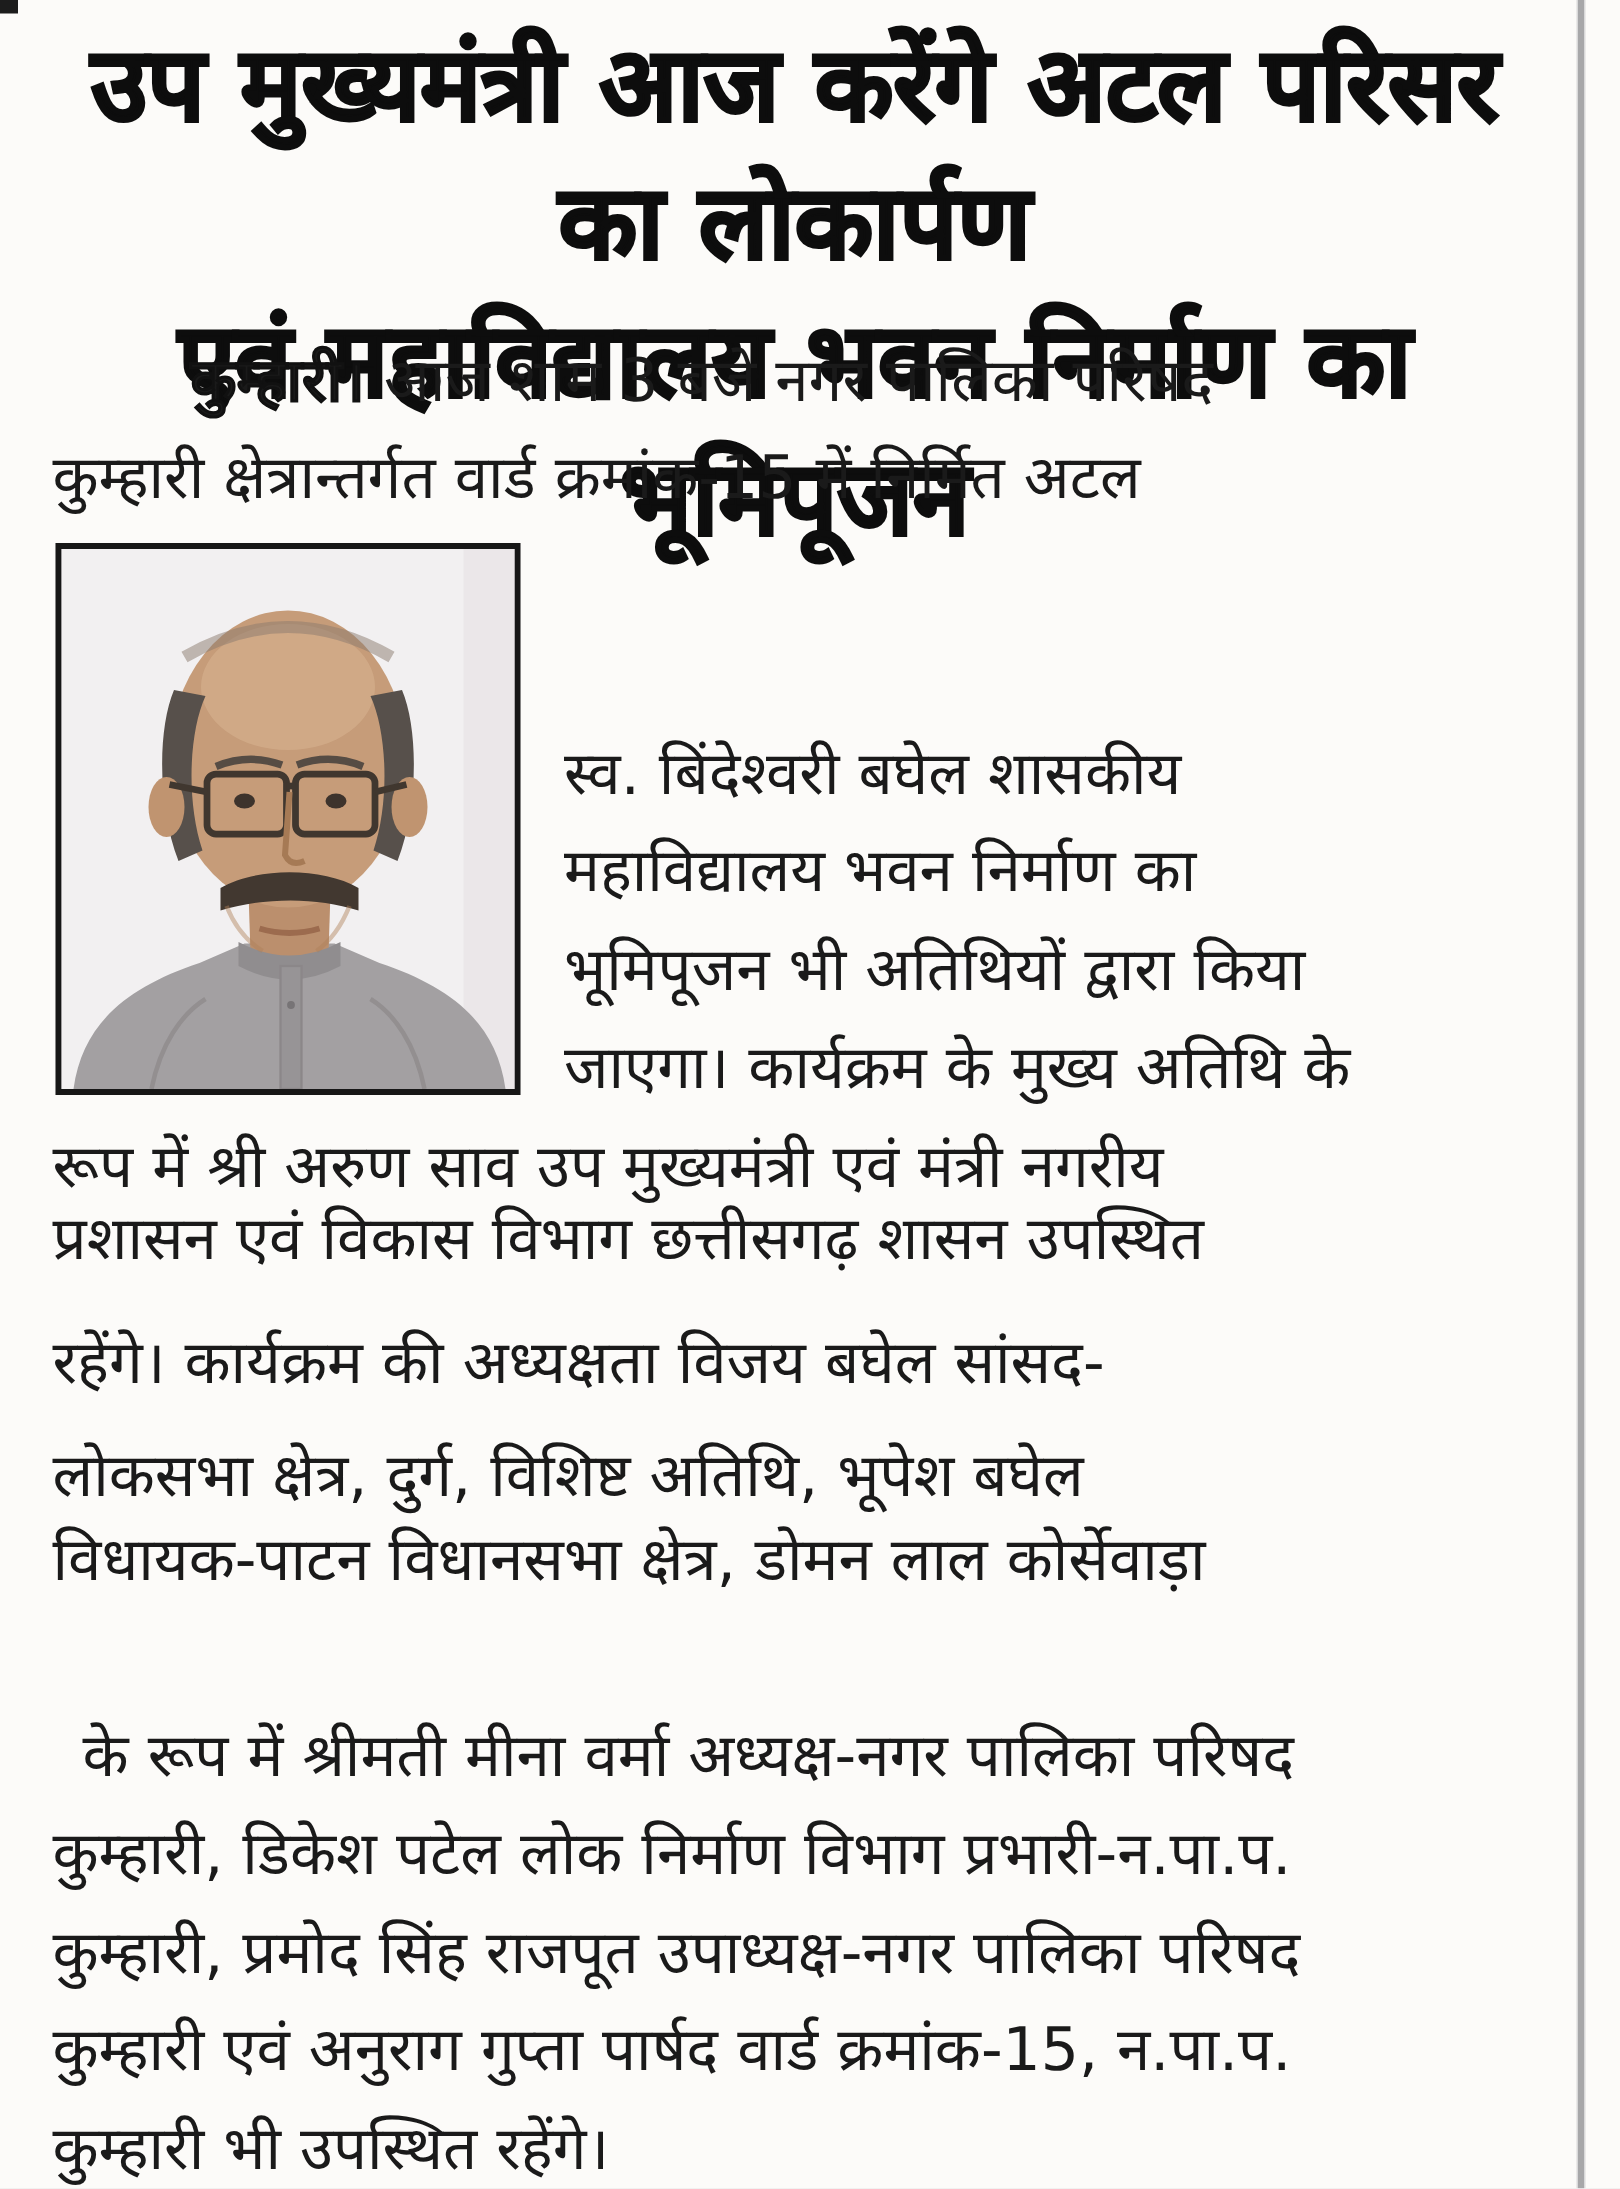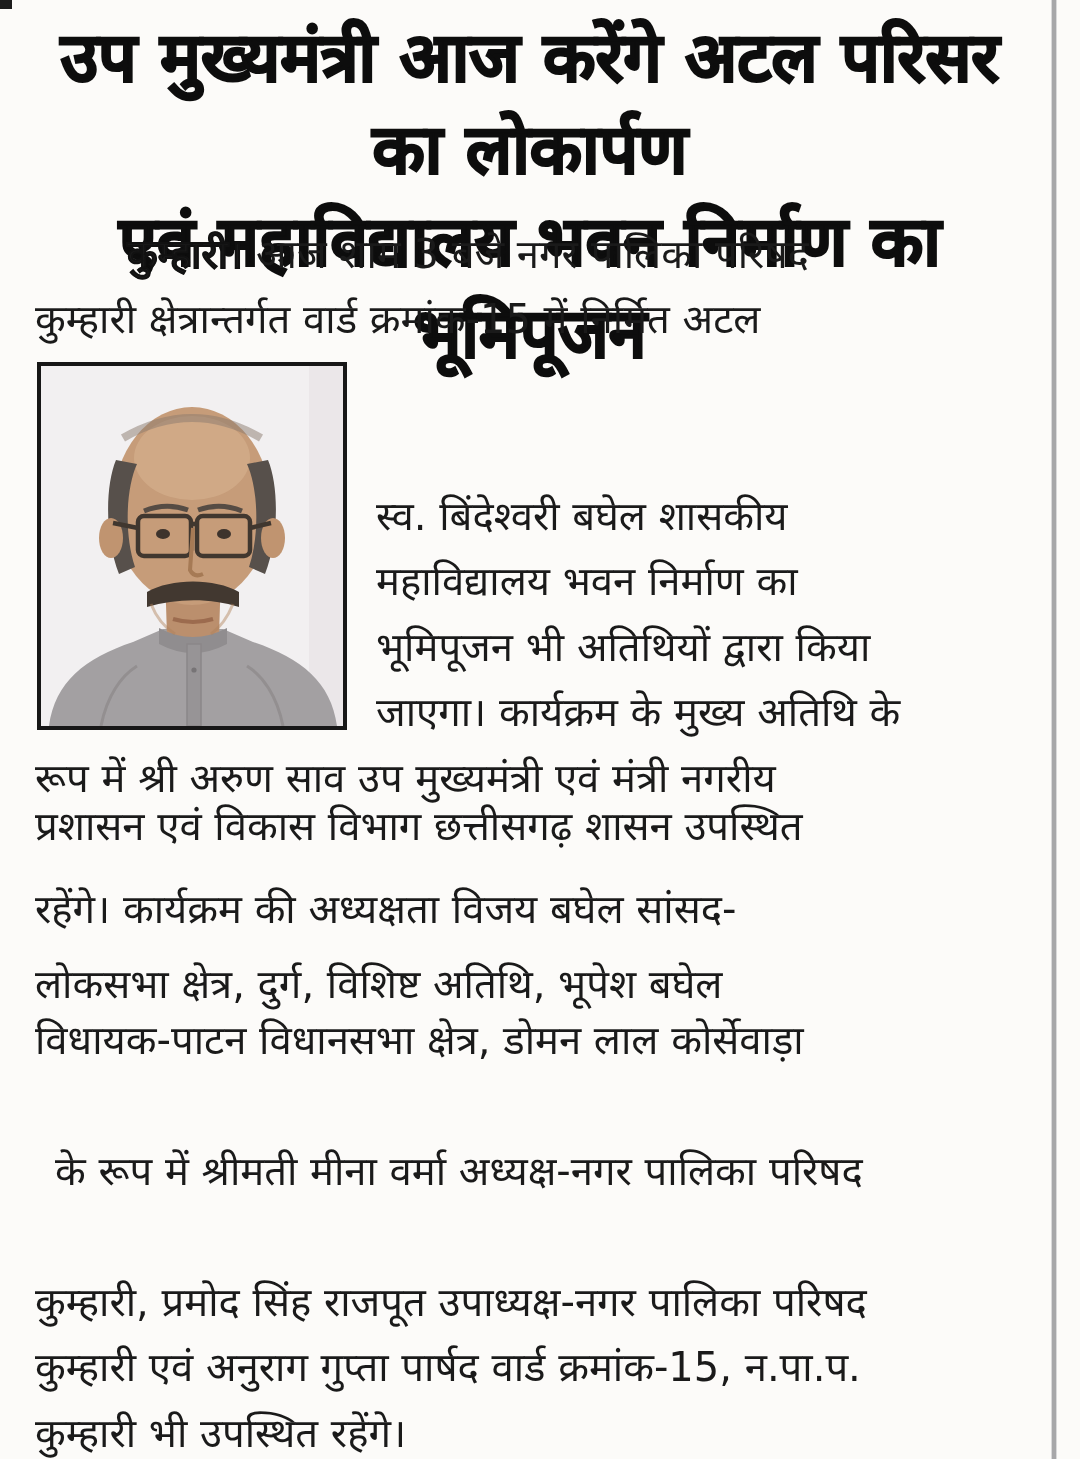--- a/index.html
+++ b/index.html
@@ -123,17 +123,18 @@
   <div class="body-line narrow jfit" style="top: 486px; white-space: nowrap; word-spacing: 0px;">स्व. बिंदेश्वरी बघेल शासकीय</div>
   <div class="body-line narrow jfit" style="top: 551px; white-space: nowrap; word-spacing: 0px;">महाविद्यालय भवन निर्माण का</div>
   <div class="body-line narrow jfit" style="top: 682px; white-space: nowrap; word-spacing: 0px;">जाएगा। कार्यक्रम के मुख्य अतिथि के</div>
   <div class="body-line narrow jfit" style="top: 617px; white-space: nowrap; word-spacing: 0px;">भूमिपूजन भी अतिथियों द्वारा किया</div>
   <div class="body-line full jfit" style="top: 748px; white-space: nowrap; word-spacing: 0px;">रूप में श्री अरुण साव उप मुख्यमंत्री एवं मंत्री नगरीय</div>
   <div class="body-line full jfit" style="top: 779px; white-space: nowrap; word-spacing: 0px; margin-top: 17px;">प्रशासन एवं विकास विभाग छत्तीसगढ़ शासन उपस्थित</div>
   <div class="body-line full jfit" style="top: 879px; white-space: nowrap; word-spacing: 0px;">रहेंगे। कार्यक्रम की अध्यक्षता विजय बघेल सांसद-</div>
   <div class="body-line full jfit" style="top: 935px; white-space: nowrap; word-spacing: 0px; margin-top: 19px;">लोकसभा क्षेत्र, दुर्ग, विशिष्ट अतिथि, भूपेश बघेल</div>
   <div class="body-line full jfit" style="top: 1010px; white-space: nowrap; word-spacing: 0px;">विधायक-पाटन विधानसभा क्षेत्र, डोमन लाल कोर्सेवाड़ा</div>
   <div class="body-line full jfit" style="top: 1141px; white-space: nowrap; word-spacing: 0px; margin-left: 20px;">के रूप में श्रीमती मीना वर्मा अध्यक्ष-नगर पालिका परिषद</div>
+  <div class="body-line full jfit" style="top: 1206px; white-space: nowrap; word-spacing: 0px;">कुम्हारी, डिकेश पटेल लोक निर्माण विभाग प्रभारी-न.पा.प.</div>
   <div class="body-line full jfit" style="top: 1272px; white-space: nowrap; word-spacing: 0px;">कुम्हारी, प्रमोद सिंह राजपूत उपाध्यक्ष-नगर पालिका परिषद</div>
   <div class="body-line full jfit" style="top: 1337px; white-space: nowrap; word-spacing: 0px;">कुम्हारी एवं अनुराग गुप्ता पार्षद वार्ड क्रमांक-15, न.पा.प.</div>
   <div class="body-line full lastline" style="top:1403px;">कुम्हारी भी उपस्थित रहेंगे।</div>
 
 </div>
 
 </body></html>

